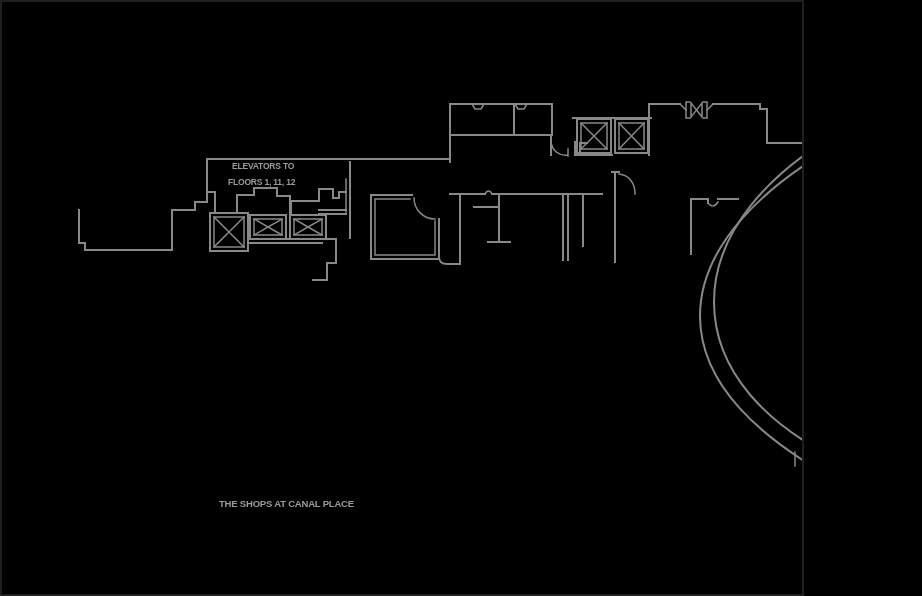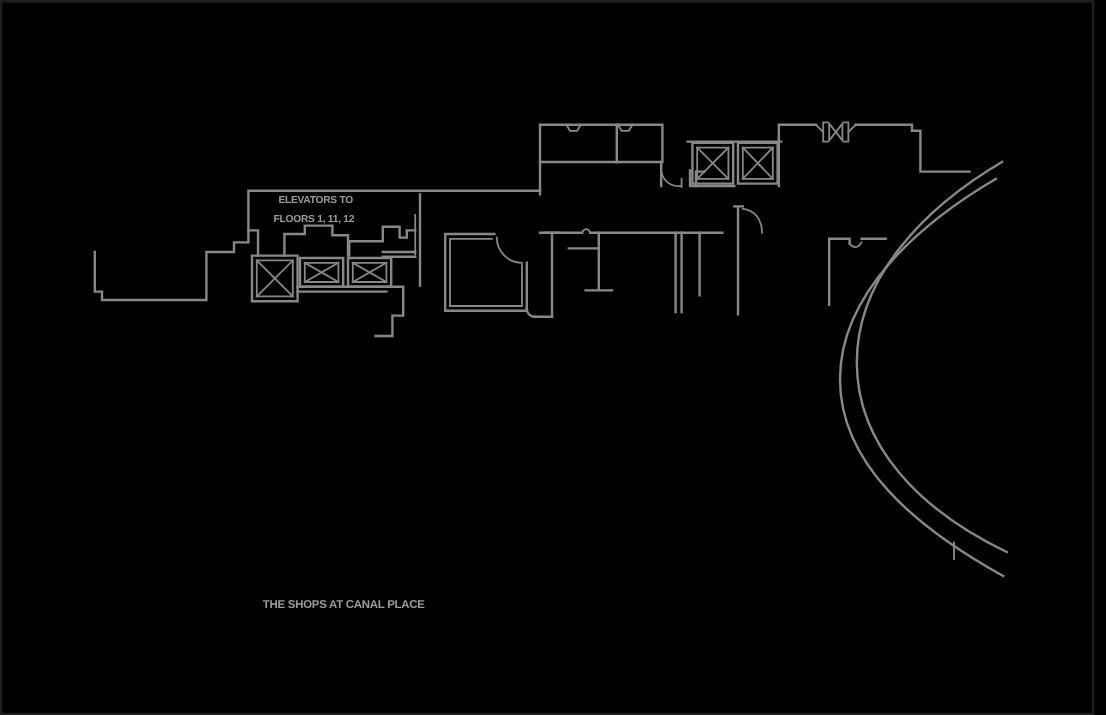--- a/index.html
+++ b/index.html
@@ -4,21 +4,21 @@
 <style>
   :root{
     --background:#000000;
     --border-color:#1f1f1f;
     --line-color:#888888;
     --text-color:#9a9a9a;
   }
   html,body{margin:0;padding:0;background:#000;}
   .canvas{
     position:relative;
-    width:912px;height:596px;
+    width:804px;height:596px;
     box-sizing:border-box;
     background:var(--background);
     border:2px solid var(--border-color);
     overflow:hidden;
   }
   svg{display:block;}
   .wall{stroke:var(--line-color);fill:none;stroke-width:2;stroke-linecap:square;stroke-linejoin:miter;}
   .thin{stroke-width:1.5;}
   .plan-text{
     fill:var(--text-color);

